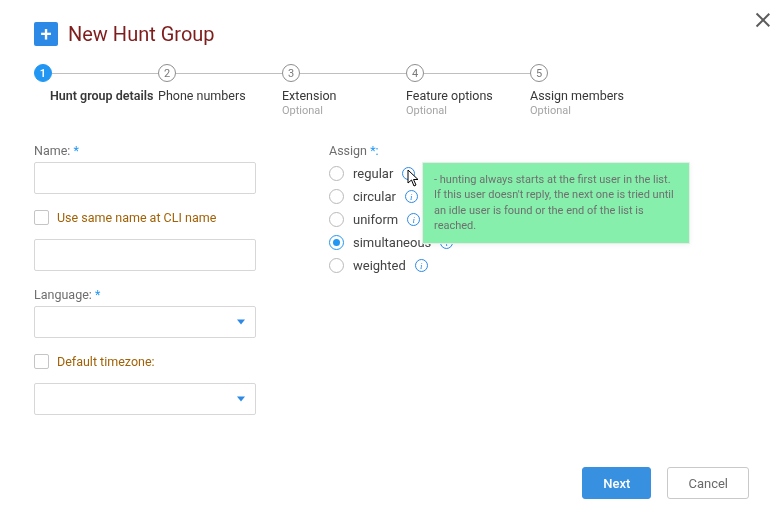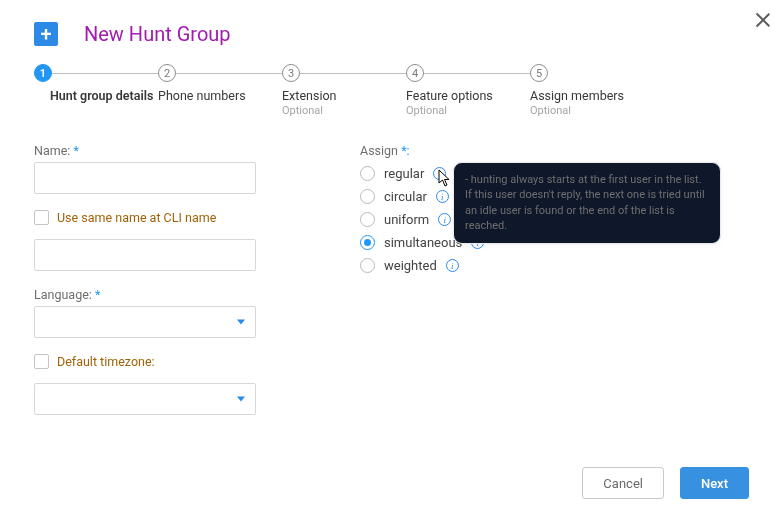--- a/index.html
+++ b/index.html
@@ -4,53 +4,53 @@
 <style>
   * { box-sizing: border-box; }
   html, body { margin:0; padding:0; width:783px; height:521px; background:#fff; font-family:-apple-system,BlinkMacSystemFont,"Segoe UI",Roboto,Arial,sans-serif; color:#383838; position:relative; }
   .container { padding:22px 34px 22px 34px; }
   .close-icon { position:absolute; top:12px; right:12px; width:16px; height:16px; cursor:pointer; }
   .close-icon:before,.close-icon:after { content:""; position:absolute; left:7px; top:-1px; width:1.5px; height:18px; background:#5b5b5b; }
   .close-icon:before{transform:rotate(45deg);} .close-icon:after{transform:rotate(-45deg);}
 
   .title-row { display:flex; align-items:center; gap:10px; margin-bottom:18px; }
   .plus-badge { width:24px; height:24px; background:#2c8ae6; color:#fff; display:flex; align-items:center; justify-content:center; border-radius:2px; font-size:20px; font-weight:500; line-height:1; }
-  .title { font-size:20px; font-weight:400; color:#a21caf;margin-left:16px; }
+  .title { font-size:20px; font-weight:400; color:#7f1d1d; }
 
   .stepper { display:flex; align-items:flex-start; margin-bottom:26px; }
   .step { display:flex; flex-direction:column; }
   .step-dot-row { display:flex; align-items:center; }
   .dot { width:18px; height:18px; border-radius:50%; border:1px solid #8e8e8e; color:#7a7a7a; font-size:11px; display:flex; align-items:center; justify-content:center; background:#fff; }
   .dot.active { background:#2196f3; color:#fff; border-color:#2196f3; font-weight:600; }
   .line { height:1px; background:#bfbfbf; }
   .w1{width:106px;} .w2{width:106px;} .w3{width:106px;} .w4{width:106px;}
   .step-label { font-size:12.5px; margin-top:6px; color:#383838; }
   .step-label.active { font-weight:600;padding-left:16px; }
   .step-opt { font-size:11px; color:#a5a5a5; margin-top:1px; }
 
-  .cols { display:flex; gap:76px; }
+  .cols { display:flex; gap:45px; }
   .col-left { flex:0 0 250px; }
   .col-right { flex:0 0 320px; position:relative; }
 
   .fld-label { font-size:12.5px; color:#6e6e6e; margin-bottom:4px; }
   .req { color:#2196f3; }
   .input { width:222px; height:32px; border:1px solid #d7d7d7; border-radius:2px; background:#fff; padding:4px 8px; font-size:13px; }
   .select { position:relative; }
   .select .caret { position:absolute; right:10px; top:50%; transform:translateY(-50%); width:0; height:0; border-left:4px solid transparent; border-right:4px solid transparent; border-top:5px solid #2c8ae6; }
   .group { margin-bottom:16px; }
   .chk-row { display:flex; align-items:center; gap:8px; font-size:12.5px; color:#a16207; margin:12px 0 14px; }
   .chk { width:15px; height:15px; border:1px solid #c5c5c5; border-radius:2px; background:#fff; }
 
   .radio-row { display:flex; align-items:center; gap:9px; margin:8px 0; font-size:13px; color:#444; }
   .radio { width:15px; height:15px; border:1.5px solid #b9b9b9; border-radius:50%; display:flex; align-items:center; justify-content:center; }
   .radio.sel { border-color:#2196f3; }
   .radio.sel:after { content:""; width:7px; height:7px; background:#2196f3; border-radius:50%; }
   .info-icon { width:13px; height:13px; border:1px solid #2c8ae6; border-radius:50%; display:flex; align-items:center; justify-content:center; color:#2c8ae6; font-size:9px; font-style:italic; font-family:Georgia,serif; }
 
-  .tooltip { position:absolute; top:19px; left:93px; width:268px; background:#0f172a; border:1px solid #eaeaea; box-shadow:0 1px 5px rgba(0,0,0,0.06); padding:9px 11px; font-size:11px; color:#6f6f6f; line-height:1.4; border-radius:9px; z-index:5;}
+  .tooltip { position:absolute; top:19px; left:93px; width:268px; background:#86efac; border:1px solid #eaeaea; box-shadow:0 1px 5px rgba(0,0,0,0.06); padding:9px 11px; font-size:11px; color:#6f6f6f; line-height:1.4; border-radius:1px; z-index:5;}
   .cursor-icon { position:absolute; top:26px; left:78px; font-size:14px; color:#000; z-index:6; pointer-events:none; }
 
   .footer { position:absolute; bottom:22px; right:34px; display:flex; gap:16px; }
   .btn { height:32px; padding:0 20px; font-size:13px; border-radius:3px; display:flex; align-items:center; cursor:pointer; }
   .btn-secondary { background:#fff; border:1px solid #c9c9c9; color:#6a6a6a; }
   .btn-primary { background:#3891e0; color:#fff; border:1px solid #3891e0; font-weight:500; }
 </style>
 </head>
 <body>
 
@@ -161,15 +161,15 @@
         <svg width="15" height="18" viewBox="0 0 15 18">
             <path d="M1 1 L1 14 L4.5 11 L7 17 L9 16 L6.5 10.5 L11 10.5 Z" fill="#fff" stroke="#000" stroke-width="1"></path>
           </svg>
       </div>
       <div class="tooltip">- hunting always starts at the first user in the list. If this user doesn't reply, the next one is tried until an idle user is found or the end of the list is reached.</div>
     </div>
   </div>
 </div>
 
 <div class="footer">
+  <div class="btn btn-primary">Next</div>
   <div class="btn btn-secondary">Cancel</div>
-  <div class="btn btn-primary">Next</div>
 </div>
 
 </body></html>

